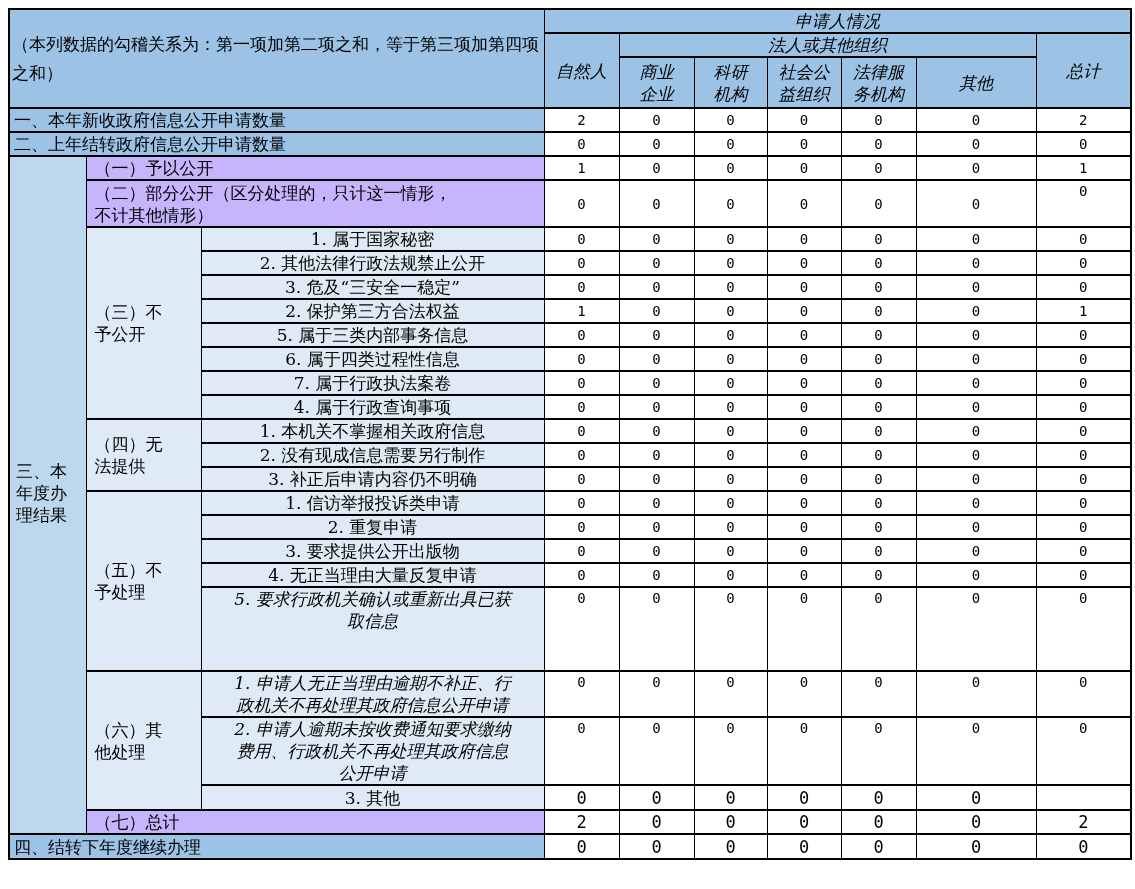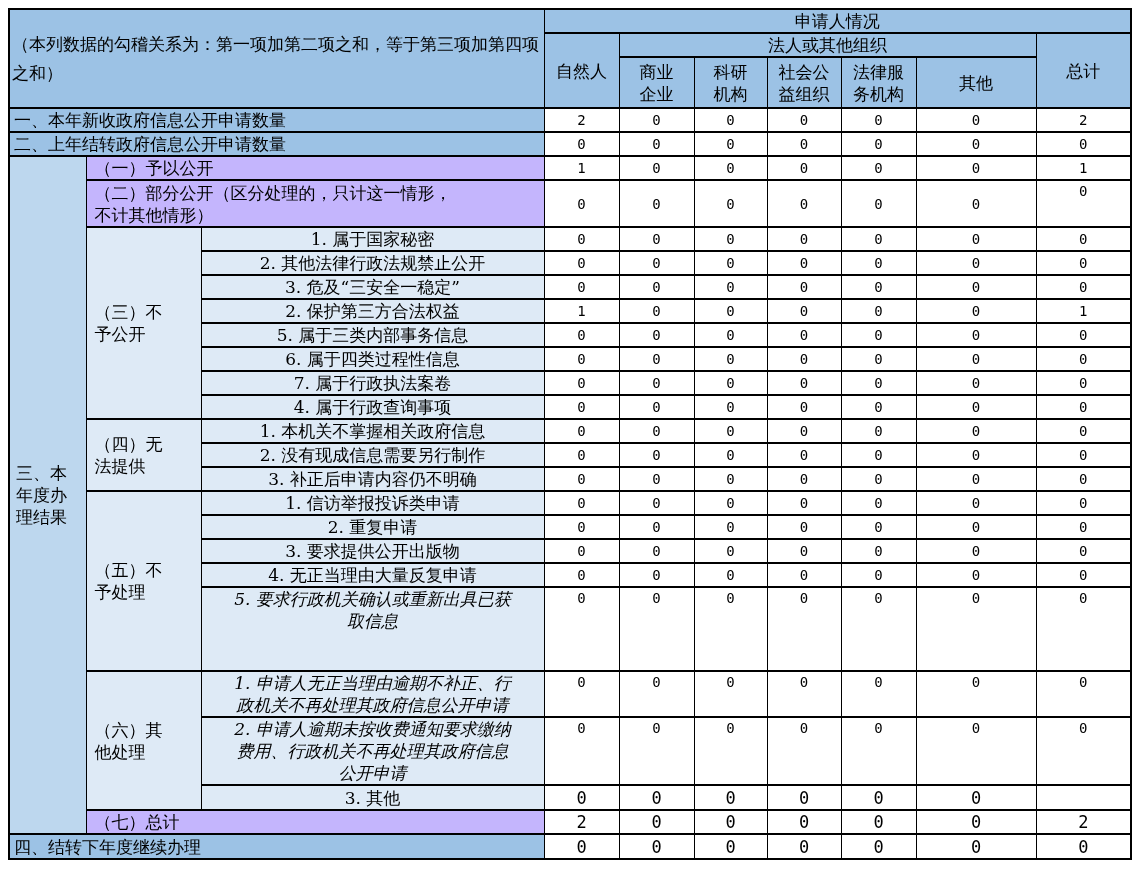--- a/index.html
+++ b/index.html
@@ -1,23 +1,23 @@
 <!DOCTYPE html>
 <html><head>
 <meta charset="utf-8">
 <style>
   html,body{margin:0;padding:0;background:#ffffff;}
   body{width:1135px;height:889px;font-family:"DejaVu Serif","Liberation Serif",serif;color:#000;}
   table{border-collapse:collapse;table-layout:fixed;margin:8px 0 0 8px;width:1122px;border:2px solid #000;}
   td{border:1px solid #000;border-top-width:2px;border-bottom-width:2px;overflow:hidden;
      vertical-align:middle;white-space:pre-line;line-height:22px;font-size:17px;padding:0 4px;}
   .note{background:#9CC2E5;line-height:29px;padding:0 2px;}
-  .hdr{background:#9CC2E5;text-align:center;padding:0 2px;}
+  .hdr{background:#9CC2E5;text-align:center;padding:0 2px;font-style:italic;}
   .rowblue{background:#9CC2E5;text-align:left;}
-  .sec{background:#BDD7EE;text-align:left;padding:0 6px;}
+  .sec{background:#BDD7EE;text-align:left;padding:0 6px;font-family:Liberation Mono, monospace;}
   .grp{background:#DEEAF6;text-align:left;padding:12px 8px;}
   .lbl{background:#DEEAF6;text-align:center;}
   .lbl2{background:#c4b5fd;text-align:left;padding:0 8px;}
   .num{background:#fff;text-align:center;font-family:"DejaVu Sans Mono","Liberation Mono",monospace;
        font-size:14px;line-height:18px;padding:1px 2px;}
   .num-lg{font-size:17px;}
   .top{vertical-align:top;}
   .vtop{vertical-align:top;padding-top:0;font-style:italic;}
 </style>
 </head>

